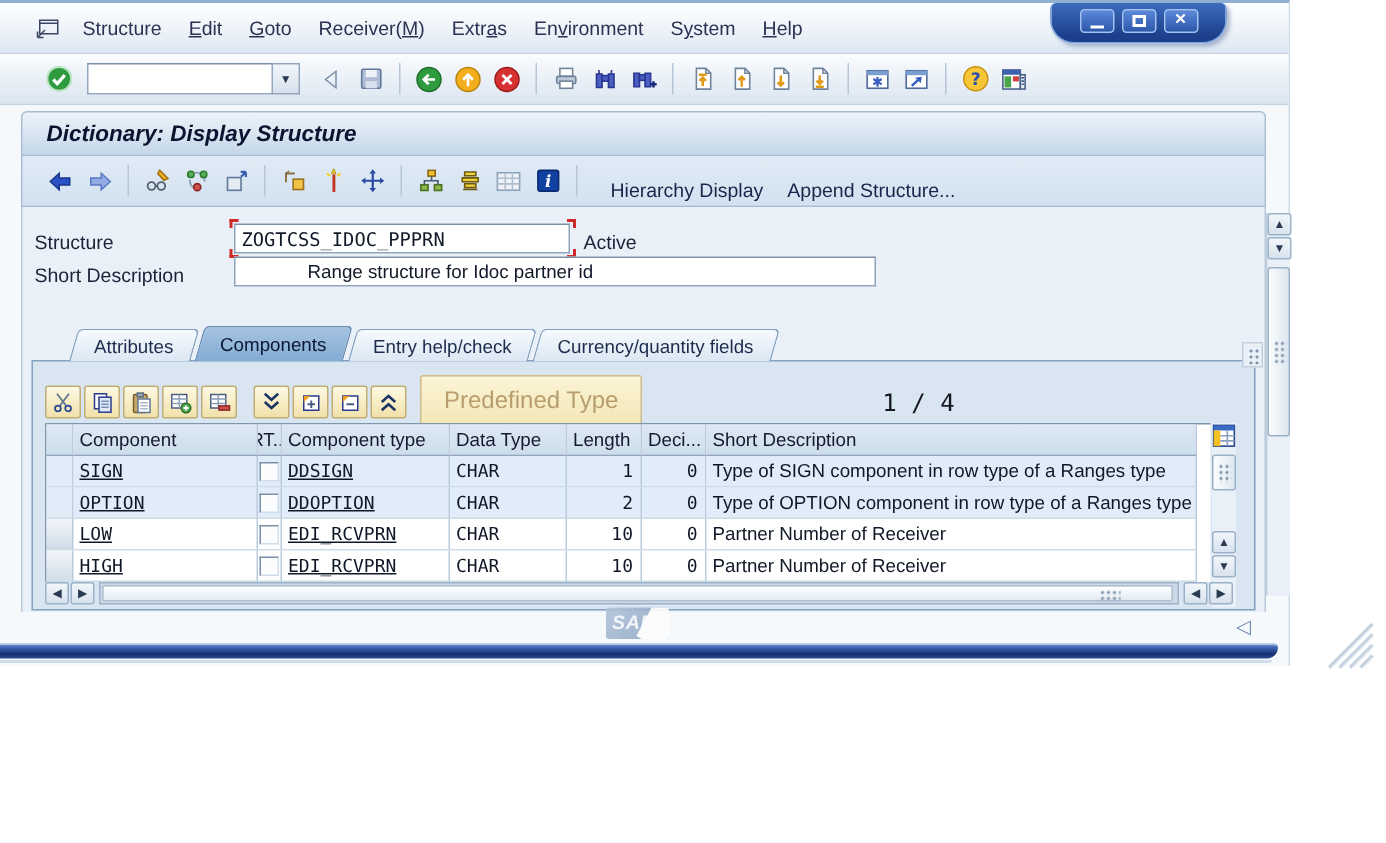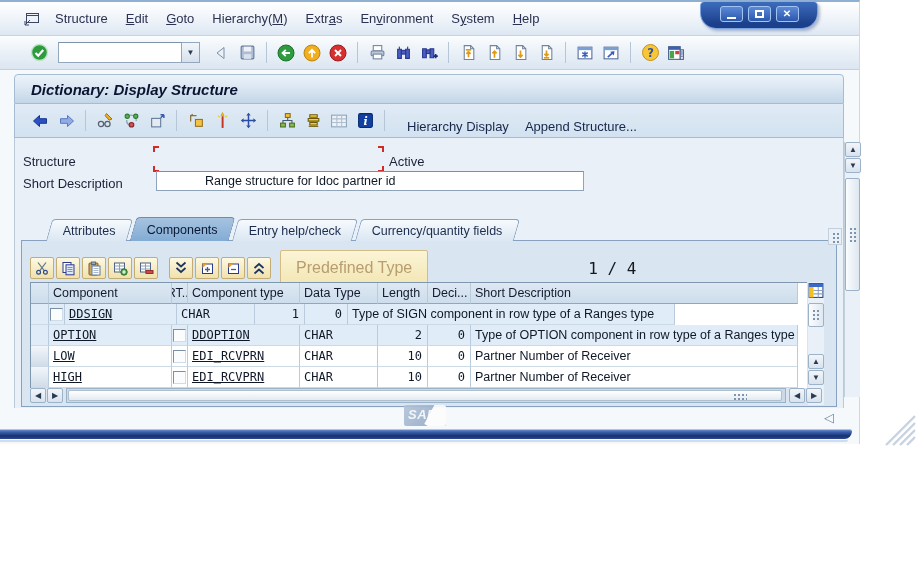--- a/index.html
+++ b/index.html
@@ -158,21 +158,21 @@
       <span class="menu-sys-icon">
         <svg width="16" height="14" viewBox="0 0 16 14">
             <rect x="2.5" y="1.5" width="12" height="9" fill="#eef3f9" stroke="#3a4664"></rect>
             <path d="M2.5 3.5h12" stroke="#3a4664"></path>
             <path d="M1 13 L6 8 M1 13h4 M1 13V9" stroke="#3a4664" fill="none"></path>
           </svg>
       </span>
       <span class="menu-item"><span>Structure</span><u></u><span></span></span>
       <span class="menu-item"><span></span><u>E</u><span>dit</span></span>
       <span class="menu-item"><span></span><u>G</u><span>oto</span></span>
-      <span class="menu-item"><span>Hierarchy(</span><u>M</u><span>)</span></span>
+      <span class="menu-item"><span>Receiver(</span><u>M</u><span>)</span></span>
       <span class="menu-item"><span>Extr</span><u>a</u><span>s</span></span>
       <span class="menu-item"><span>En</span><u>v</u><span>ironment</span></span>
       <span class="menu-item"><span>S</span><u>y</u><span>stem</span></span>
       <span class="menu-item"><span></span><u>H</u><span>elp</span></span>
     </div>
 
     <div class="win-controls">
       <span class="wc-btn">
           <span class="wc-min-glyph"></span>
         </span>
@@ -464,20 +464,21 @@
           </span>
         </span>
       <span class="tsep"></span>
       <span class="app-link">Hierarchy Display</span>
       <span class="app-link">Append Structure...</span>
     </div>
 
     <div class="content">
 
       <span class="fld-label" style="left:8px; top:16px;">Structure</span>
+      <input class="fld-input mono" style="left: 141px; top: 11px; width: 224px;" value="ZOGTCSS_IDOC_PPPRN">
       <span class="sel-frame" style="left:141px; top:11px; width:224px; height:20px;">
           <i class="tl"></i>
           <i class="tr"></i>
           <i class="bl"></i>
           <i class="br"></i>
         </span>
       <span class="status-active" style="left:374px; top:16px;">Active</span>
 
       <span class="fld-label" style="left:8px; top:38px;">Short Description</span>
       <input class="fld-input" style="left: 141px; top: 33px; width: 428px; padding-left: 48px;" value="Range structure for Idoc partner id">
@@ -591,20 +592,21 @@
             <div class="cell col-rt">RT...</div>
             <div class="cell col-ctype">Component type</div>
             <div class="cell col-dtype">Data Type</div>
             <div class="cell col-len">Length</div>
             <div class="cell col-deci">Deci...</div>
             <div class="cell col-desc">Short Description</div>
           </div>
 
           <div class="trow alt">
             <div class="cell col-sel"></div>
+            <div class="cell col-comp cellmono link">SIGN</div>
             <div class="cell col-rt">
                 <span class="checkbox"></span>
               </div>
             <div class="cell col-ctype cellmono link">DDSIGN</div>
             <div class="cell col-dtype cellmono">CHAR</div>
             <div class="cell col-len cellmono num">1</div>
             <div class="cell col-deci cellmono num">0</div>
             <div class="cell col-desc">Type of SIGN component in row type of a Ranges type</div>
           </div>
 

